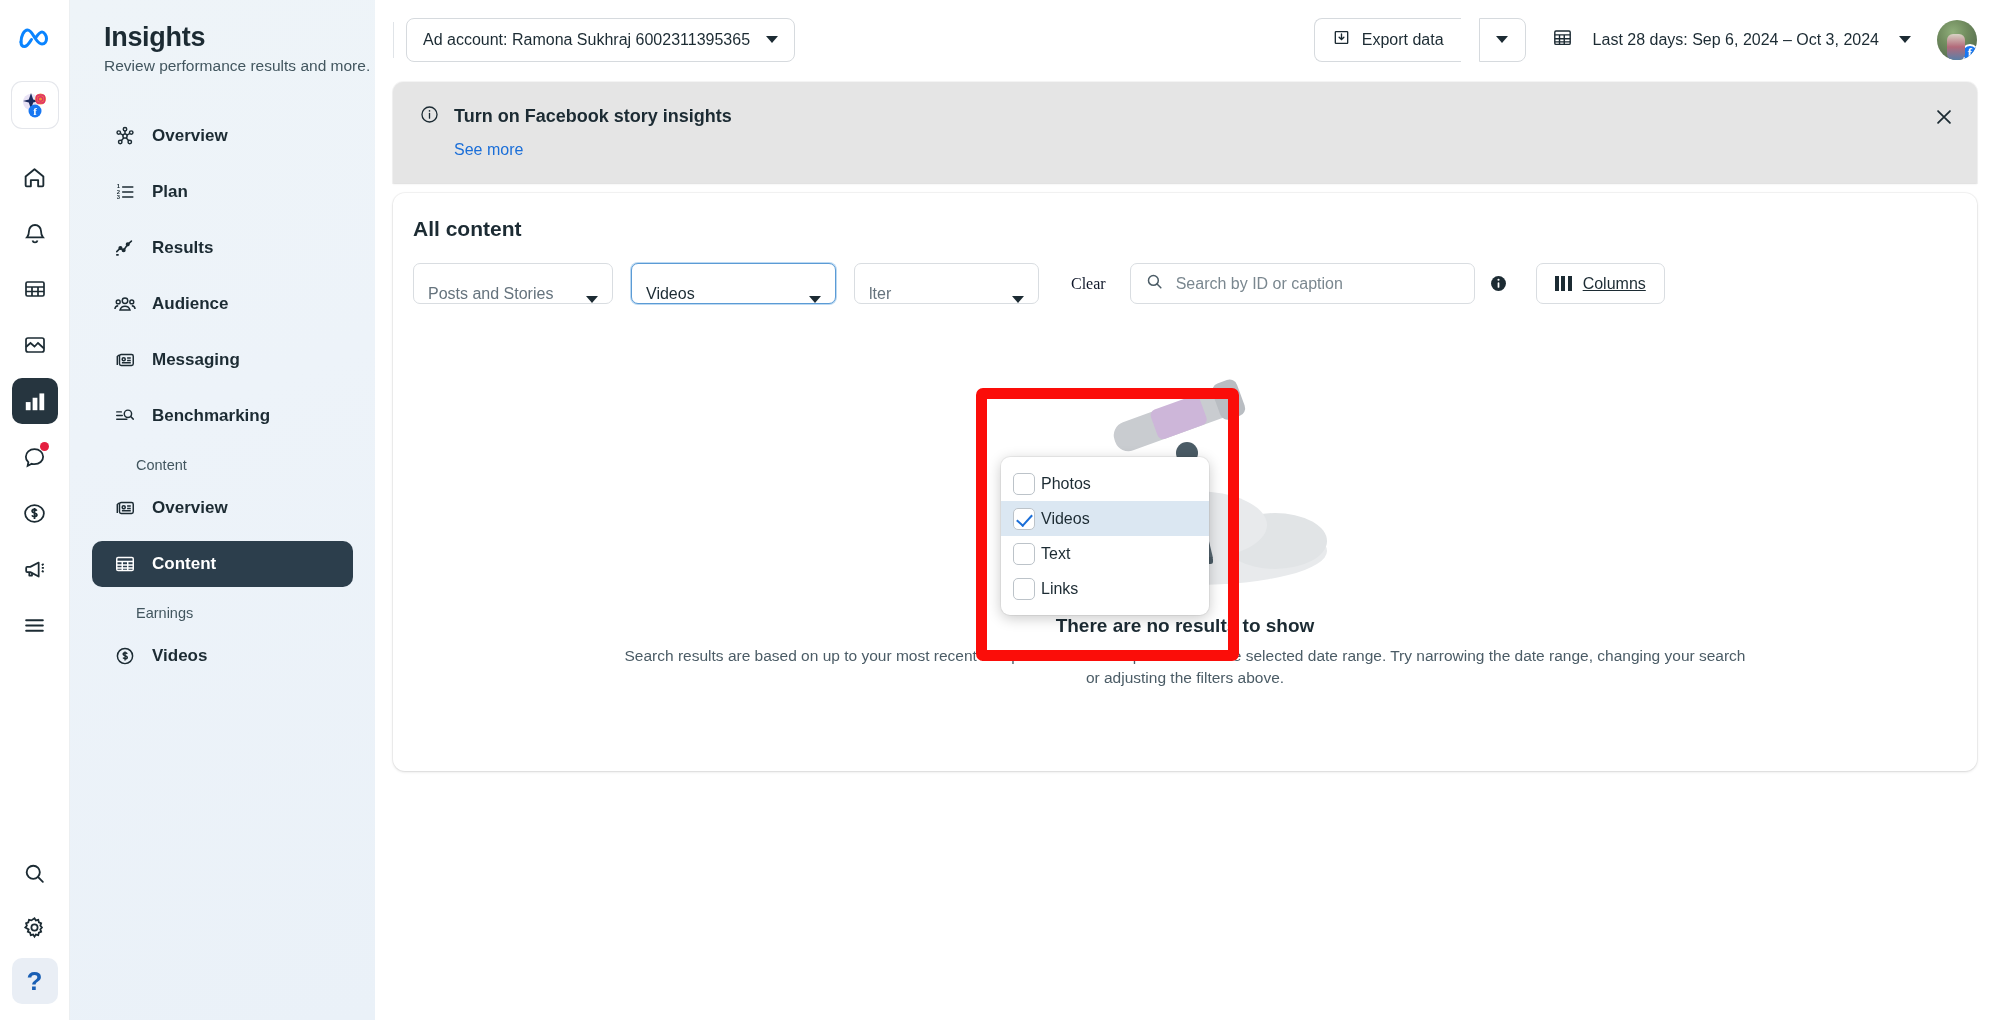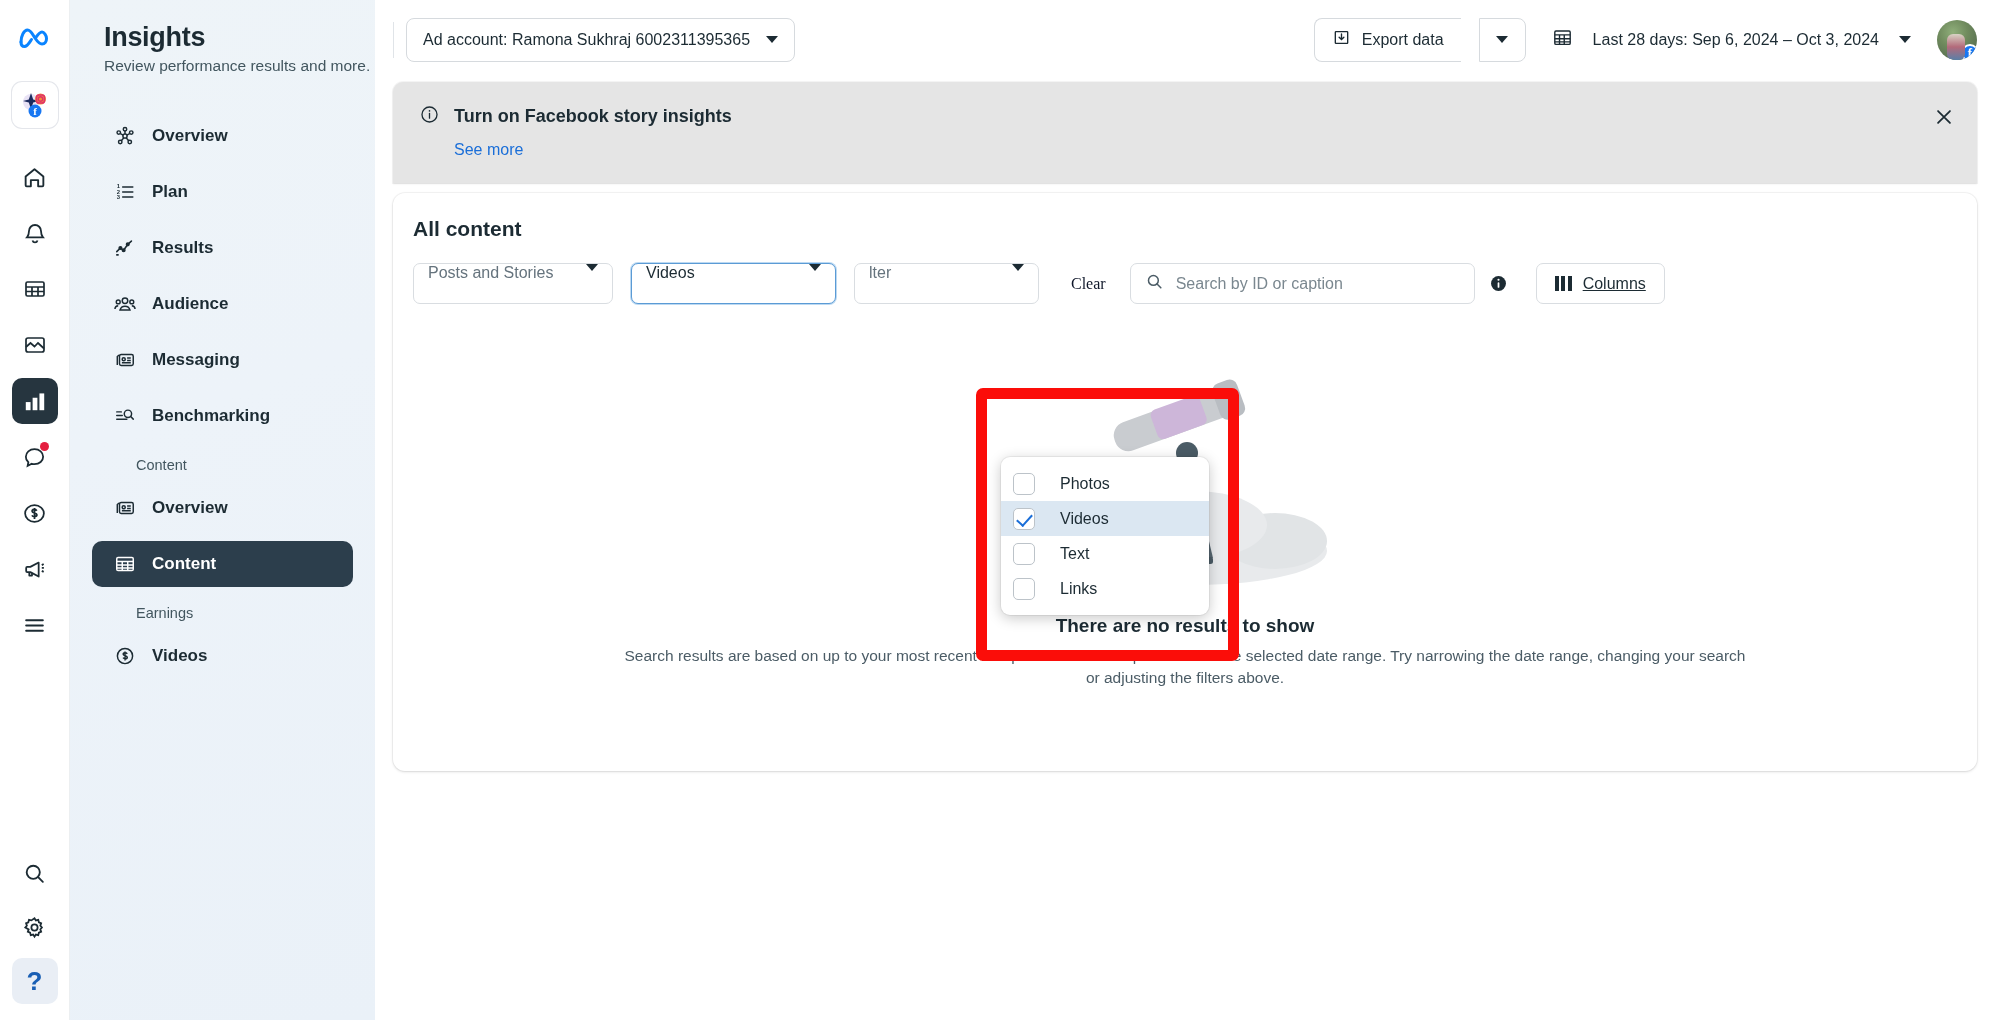--- a/index.html
+++ b/index.html
@@ -121,21 +121,21 @@
   .card {
     margin: 10px 22px 0 18px; background: #fff; border-radius: 12px;
     box-shadow: 0 1px 3px rgba(0,0,0,0.13), 0 0 0 1px rgba(0,0,0,0.04);
     height: 578px; position: relative; padding: 24px 0 0 0;
   }
   .card-title { font-size: 21px; font-weight: bold; padding-left: 20px; color: #1c2b33; }
 
   .filterbar { display: flex; align-items: center; gap: 0; padding: 22px 0 0 20px; }
   .sel {
     height: 41px; border: 1px solid #d9dde1; border-radius: 7px; background: #fff;
-    display: flex; align-items: flex-start; justify-content: space-between;
+    display: flex; align-items: flex-end; justify-content: space-between;
     padding: 0 14px; font-size: 16px; color: #5a6b75; cursor: pointer;
   }
   .sel.w1 { width: 200px; color: #65737d; }
   .sel.w2 { width: 205px; color: #1c2b33; border: 1.5px solid #5b9bd5; box-shadow: 0 0 0 1px #bcd9f2; margin-left: 18px; }
   .sel.w3 { width: 185px; color: #65737d; margin-left: 18px; }
   .clear-link { color: #0f172a; font-size: 16px; margin-left: 32px; cursor: pointer; font-family: Liberation Serif, serif; }
   .searchbox {
     width: 345px; height: 41px; border: 1px solid #d9dde1; border-radius: 7px;
     display: flex; align-items: center; gap: 12px; padding: 0 14px; margin-left: 24px; background: #fff;
   }
@@ -150,21 +150,21 @@
   .col-bars { display: flex; gap: 2.5px; }
   .col-bars i { display: block; width: 4px; height: 15px; background: #1c2b33; }
 
   
   .dd-menu {
     position: absolute; left: 608px; top: 264px; width: 208px;
     background: #fff; border-radius: 9px;
     box-shadow: 0 3px 14px rgba(0,0,0,0.22), 0 0 0 1px rgba(0,0,0,0.05);
     padding: 9px 0; z-index: 40;
   }
-  .dd-item { display: flex; align-items: center; gap: 25px; height: 35px; padding: 0 12px; font-size: 16px; color: #1c2b33; cursor: pointer; }
+  .dd-item { display: flex; align-items: center; gap: 6px; height: 35px; padding: 0 12px; font-size: 16px; color: #1c2b33; cursor: pointer; }
   .dd-item.sel-row { background: #dbe7f2; }
   .cbox { width: 22px; height: 22px; border: 1.5px solid #bcc3c9; border-radius: 5px; background: #fff; flex: 0 0 22px; position: relative; }
   .cbox.checked::after {
     content: ""; position: absolute; left: 6px; top: 2.5px; width: 7px; height: 13px;
     border: solid #1a6ed8; border-width: 0 2.6px 2.6px 0; transform: rotate(42deg);
   }
 
   
   .redbox {
     position: absolute; left: 583px; top: 195px; width: 263px; height: 273px;

